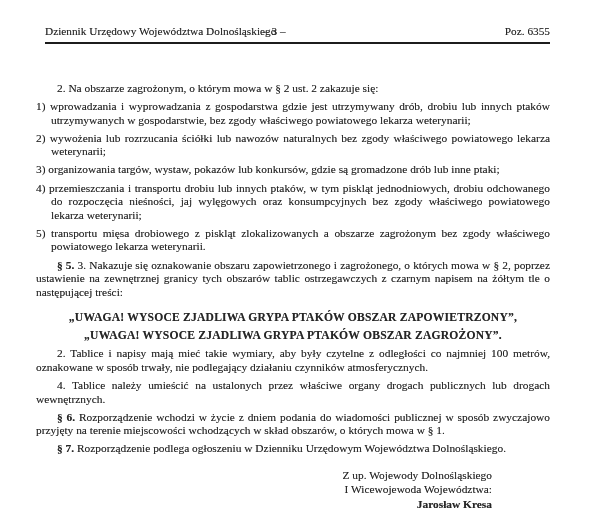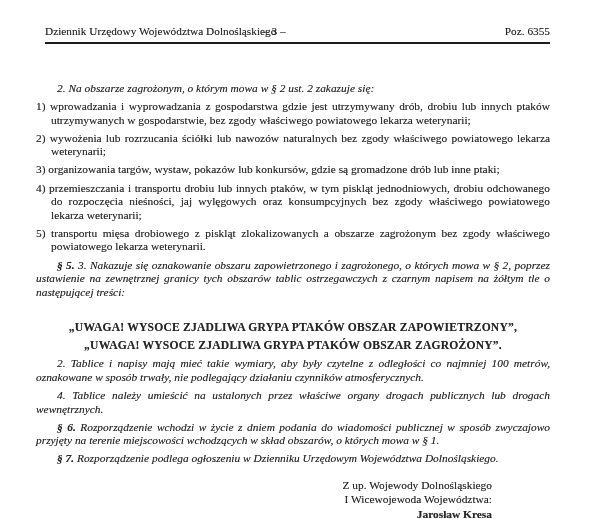--- a/index.html
+++ b/index.html
@@ -24,24 +24,24 @@
     padding-bottom: 4px;
   }
   .header .pageno { position: absolute; left: 218px; top: 0; }
 
   .content {
     margin-top: 38px;
     font-size: 11.4px;
     line-height: 13.6px;
     text-align: justify;
   }
-  .para { margin: 0 0 4.5px 0; text-indent: 21px; font-style: italic; }
+  .para { margin: 0 0 4.5px 0; text-indent: 21px; }
   .para b { font-weight: bold; }
   .list-item { margin: 0 0 4.5px 0; padding-left: 15px; text-indent: -15px; }
-  .notice-group { margin: 20px 0 2px 0; }
+  .notice-group { margin: 10px 0 2px 0; }
   .notice {
     margin: 0; text-indent: 0; text-align: center;
     font-weight: bold; font-size: 11.6px; line-height: 18px;
     letter-spacing: 0.2px;
   }
   .signature {
     margin-top: 12px;
     padding-right: 58px;
     text-align: right;
     font-size: 11.4px;

